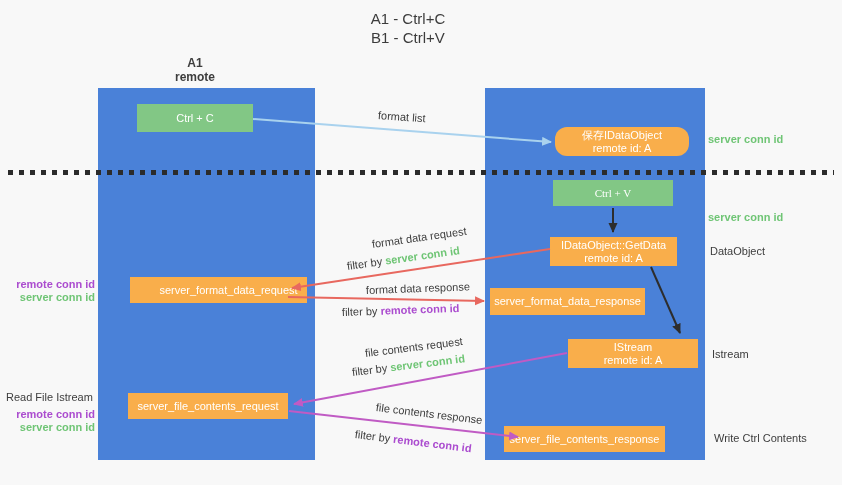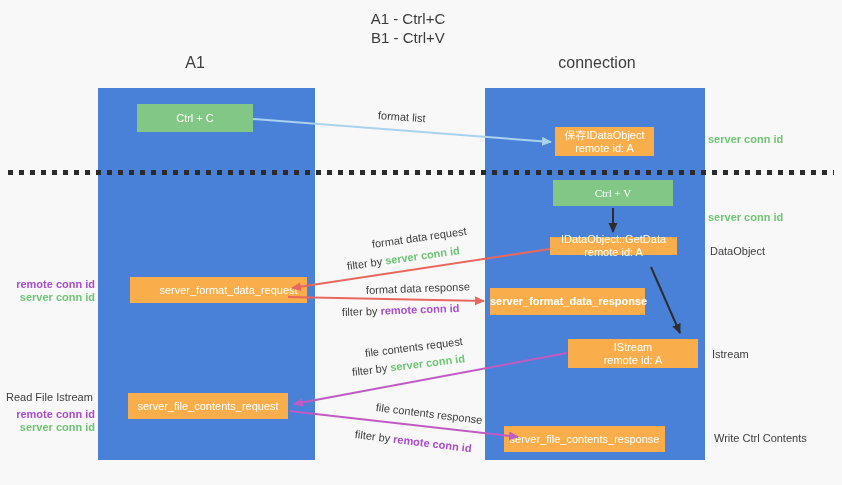--- a/index.html
+++ b/index.html
@@ -3,21 +3,21 @@
 <meta charset="utf-8">
 <style>
   html,body { margin:0; padding:0; }
   body { background:#f8f8f8; font-family:"Liberation Sans", sans-serif; }
   .canvas { position:relative; width:842px; height:485px; background:#f8f8f8; color:#3d3d3d; overflow:hidden; }
 
   .title { position:absolute; left:288px; top:9px; width:240px; text-align:center;
            font-size:15px; line-height:19px; color:#3c3c3c; }
 
   .lane-hdr { position:absolute; top:56px; width:120px; text-align:center;
-              font-size:16px; line-height:14px; color:#3d3d3d; }
+              font-size:12px; line-height:14px; color:#3d3d3d;font-weight:bold; }
   .lane-hdr.a1 { left:135px; }
   .lane-hdr.b1 { left:537px; }
 
   .lane { position:absolute; top:88px; height:372px; background:#4a81d8; }
   .lane.a1 { left:98px;  width:217px; }
   .lane.b1 { left:485px; width:220px; }
 
   .dotted { position:absolute; left:8px; right:8px; top:170px; height:5px;
             background:repeating-linear-gradient(90deg,#2b2b2b 0 5px,transparent 5px 11px); }
 
@@ -45,53 +45,53 @@
 
 <div class="canvas">
 
   <div class="title">
     <div>A1 - Ctrl+C</div>
     <div>B1 - Ctrl+V</div>
   </div>
 
   <div class="lane-hdr a1">
     <div>A1</div>
+    <div>remote</div>
   </div>
   <div class="lane-hdr b1">
-    <div>connection</div>
   </div>
 
   <div class="lane a1"></div>
   <div class="lane b1"></div>
 
   <div class="dotted"></div>
 
   <div class="box green" style="left:137px; top:104px; width:116px; height:28px;">
     <span>Ctrl + C</span>
   </div>
 
-  <div class="box orange" style="left:555px; top:127px; width:99px; height:29px;">
+  <div class="box orange" style="left:555px; top:127px; width:134px; height:29px;border-radius:12px;">
     <span>保存IDataObject</span>
     <span>remote id: A</span>
   </div>
 
   <div class="box green" style="left:553px; top:180px; width:120px; height:26px;font-family:Liberation Serif, serif;">
     <span>Ctrl + V</span>
   </div>
 
-  <div class="box orange" style="left:550px; top:237px; width:127px; height:18px;">
+  <div class="box orange" style="left:550px; top:237px; width:127px; height:29px;">
     <span>IDataObject::GetData</span>
     <span>remote id: A</span>
   </div>
 
   <div class="box orange" style="left:130px; top:277px; width:157px; height:26px;padding-left:20px;">
     <span>server_format_data_request</span>
   </div>
 
-  <div class="box orange" style="left:490px; top:288px; width:155px; height:27px;font-weight:bold;">
+  <div class="box orange" style="left:490px; top:288px; width:155px; height:27px;">
     <span>server_format_data_response</span>
   </div>
 
   <div class="box orange" style="left:568px; top:339px; width:130px; height:29px;">
     <span>IStream</span>
     <span>remote id: A</span>
   </div>
 
   <div class="box orange" style="left:128px; top:393px; width:160px; height:26px;">
     <span>server_file_contents_request</span>

